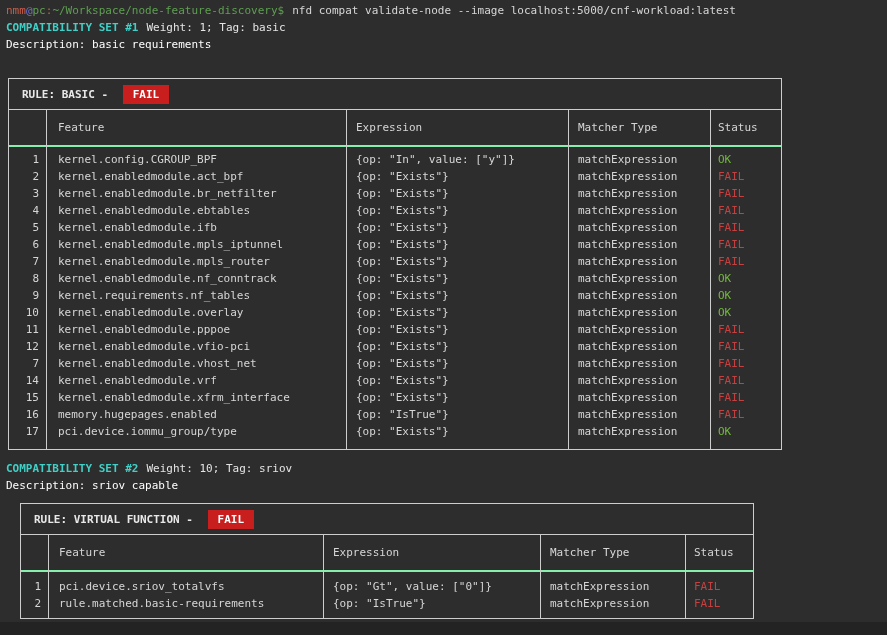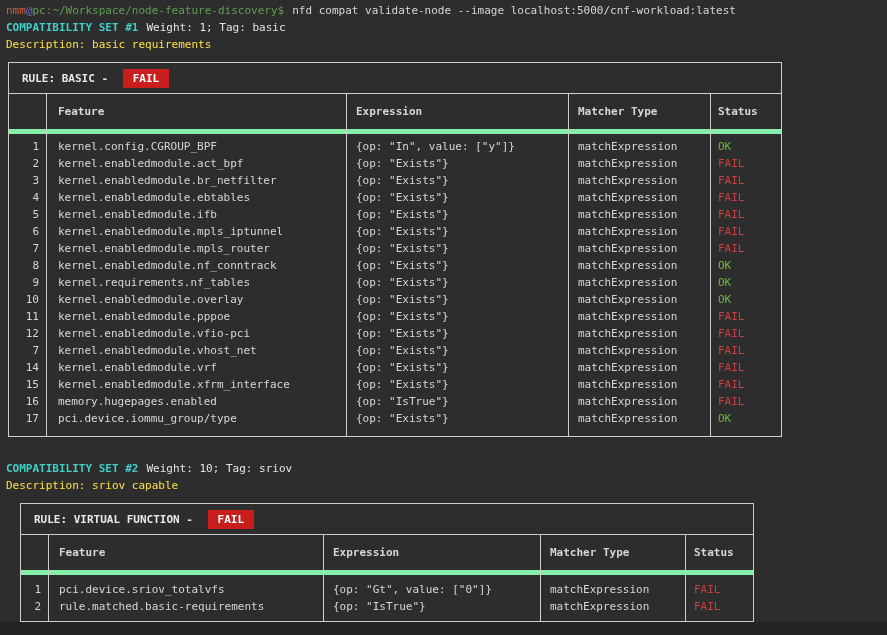--- a/index.html
+++ b/index.html
@@ -15,30 +15,30 @@
   .l5{top:477px;}
   .c-user{color:#cd5d4a;}
   .c-at{color:#6b70cf;}
   .c-host{color:#5f9e52;}
   .c-colon{color:#b06f35;}
   .c-path{color:#5f9e52;}
   .c-dollar{color:#5f9e52;}
   .c-cmd{color:#d6d6d6;margin-left:8px;}
   .set-title{font-weight:bold;color:#41d0c7;}
   .set-meta{color:#e5e5e5;font-weight:normal;margin-left:8px;}
-  .desc{color:#fde047;}
+  .desc{color:#ffffff;}
 
   .tbl{position:absolute;border:1px solid #cdcdcd;}
-  .tbl1{left:8px;top:62px;width:772px;}
+  .tbl1{left:8px;top:78px;width:772px;}
   .tbl2{left:20px;top:503px;width:732px;}
   .rulebar{height:30px;display:flex;align-items:center;padding-left:13px;border-bottom:1px solid #cdcdcd;}
   .rulelabel{font-weight:bold;color:#e8e8e8;white-space:pre;}
   .badge{background:#c81e1e;color:#ffffff;font-weight:bold;padding:1px 10px;margin-left:8px;}
   .cols{position:relative;}
-  .hdr{display:grid;height:35px;align-items:center;border-bottom:5px solid #86efac;font-weight:bold;}
+  .hdr{display:grid;height:35px;align-items:center;border-bottom:2px solid #86efac;}
   .tbody{display:grid;grid-auto-rows:17px;}
   .tbl1 .hdr,.tbl1 .tbody{grid-template-columns:37px 300px 222px 142px 1fr;}
   .tbl2 .hdr,.tbl2 .tbody{grid-template-columns:27px 275px 217px 145px 1fr;}
   .tbl1 .tbody{padding:4px 0 9px 0;}
   .tbl2 .tbody{padding:6px 0 6px 0;}
   .cell{white-space:pre;overflow:hidden;color:#d6d6d6;}
   .col0{text-align:right;padding-right:7px;}
   .tbl1 .col1{padding-left:12px;} .tbl1 .col2{padding-left:10px;} .tbl1 .col3{padding-left:10px;} .tbl1 .col4{padding-left:8px;}
   .tbl2 .col1{padding-left:11px;} .tbl2 .col2{padding-left:10px;} .tbl2 .col3{padding-left:10px;} .tbl2 .col4{padding-left:9px;}
   .ok{color:#73b83e;}

